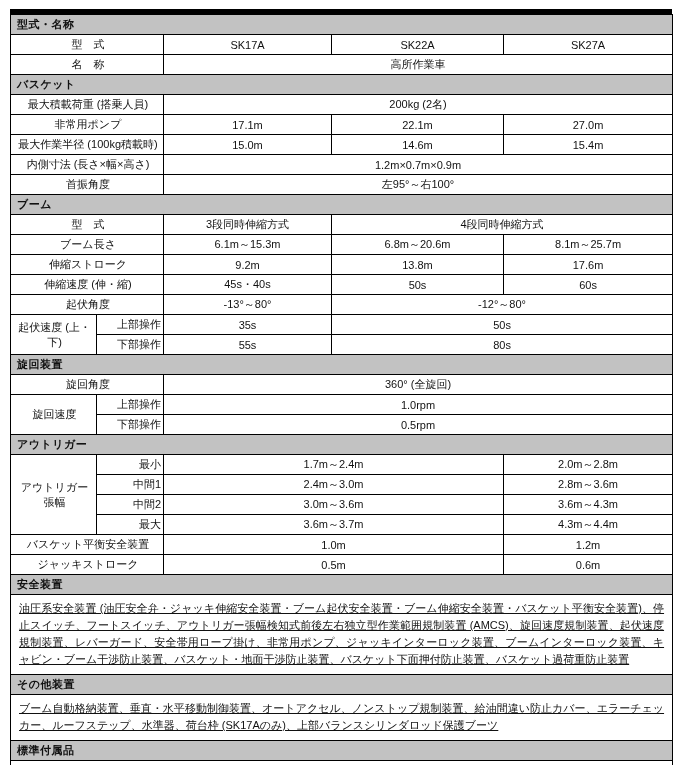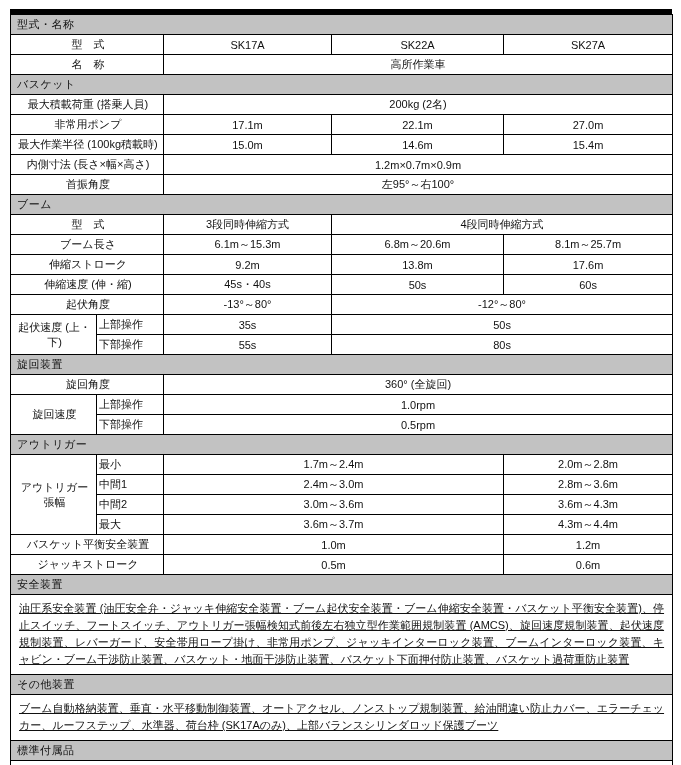--- a/index.html
+++ b/index.html
@@ -27,24 +27,25 @@
     padding:1px 4px;
     vertical-align:middle;
     overflow:hidden;
   }
   tr.sec td{
     background:#c2c2c2;
     height:17px;
     text-align:left;
     padding-left:6px;
     letter-spacing:0.5px;
+    font-weight:bold;
   }
   tr.dr td{height:17px;}
   td.lbl{text-align:center;padding-left:6px;}
-  td.sub{text-align:left;padding:1px 2px;}
+  td.sub{text-align:right;padding:1px 2px;}
   td.val{text-align:center;}
   tr.txt td{
     padding:5px 8px 6px 8px;
     line-height:1.55;
     text-align:left;
     text-align:justify;
     text-decoration:underline;
   }
 </style>
 </head>

